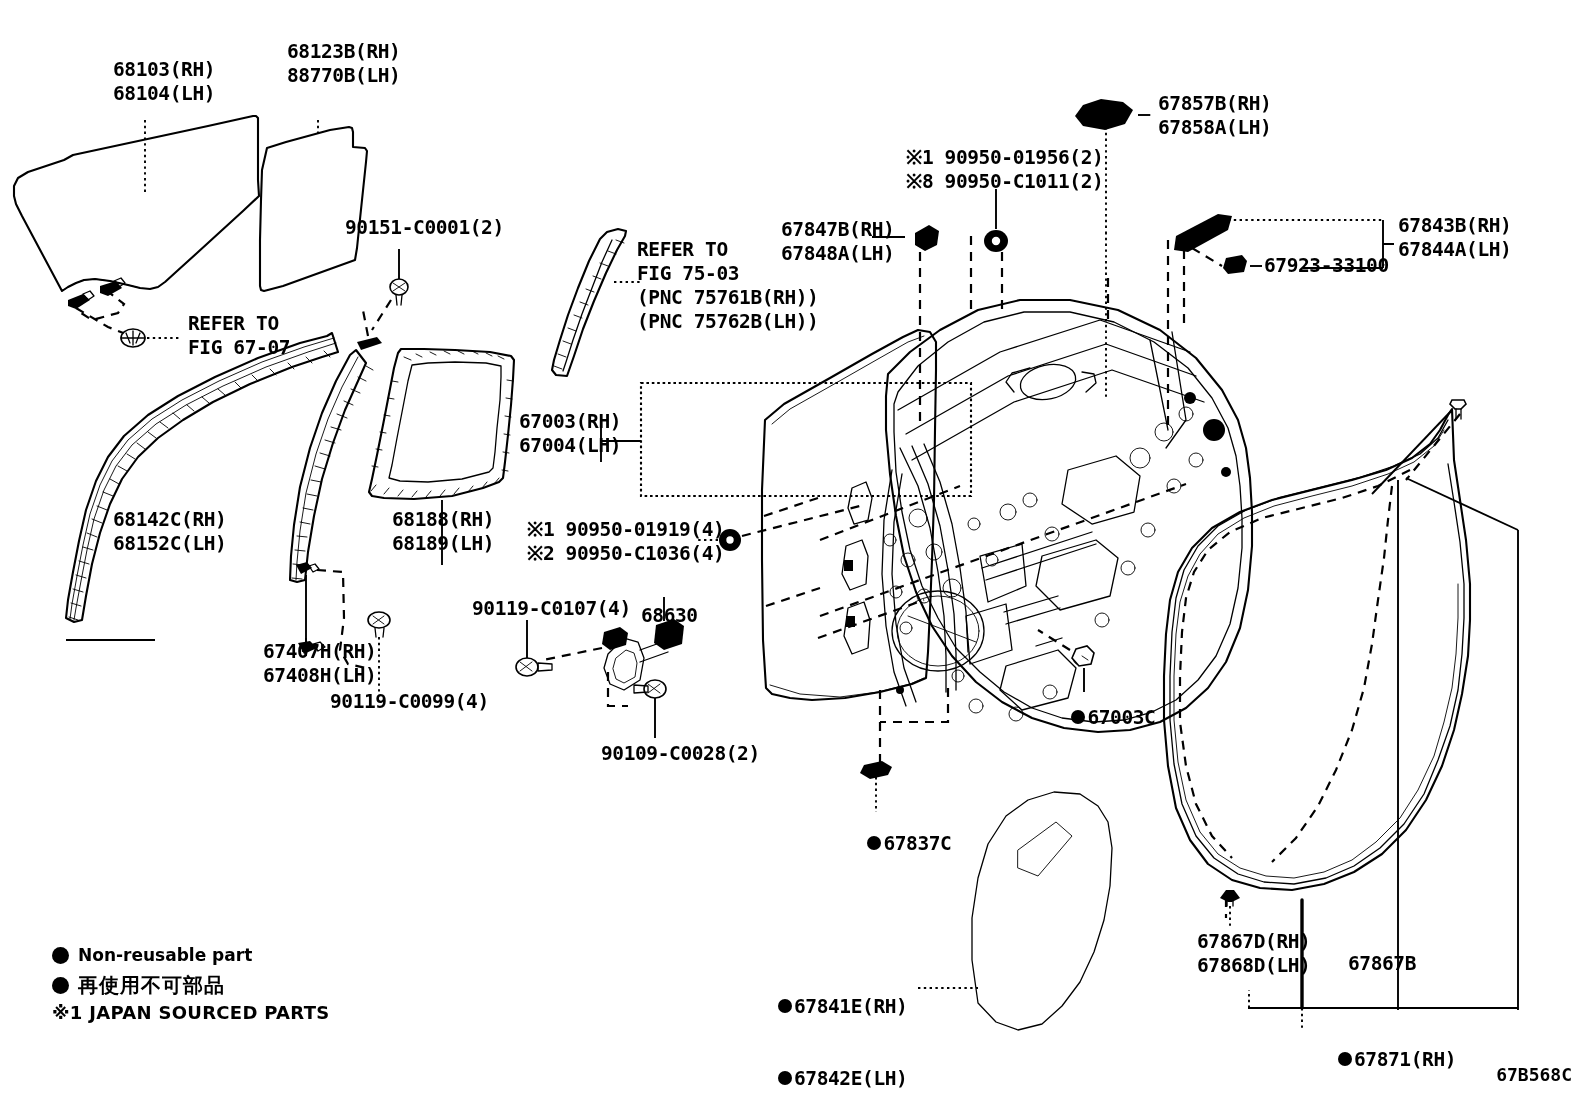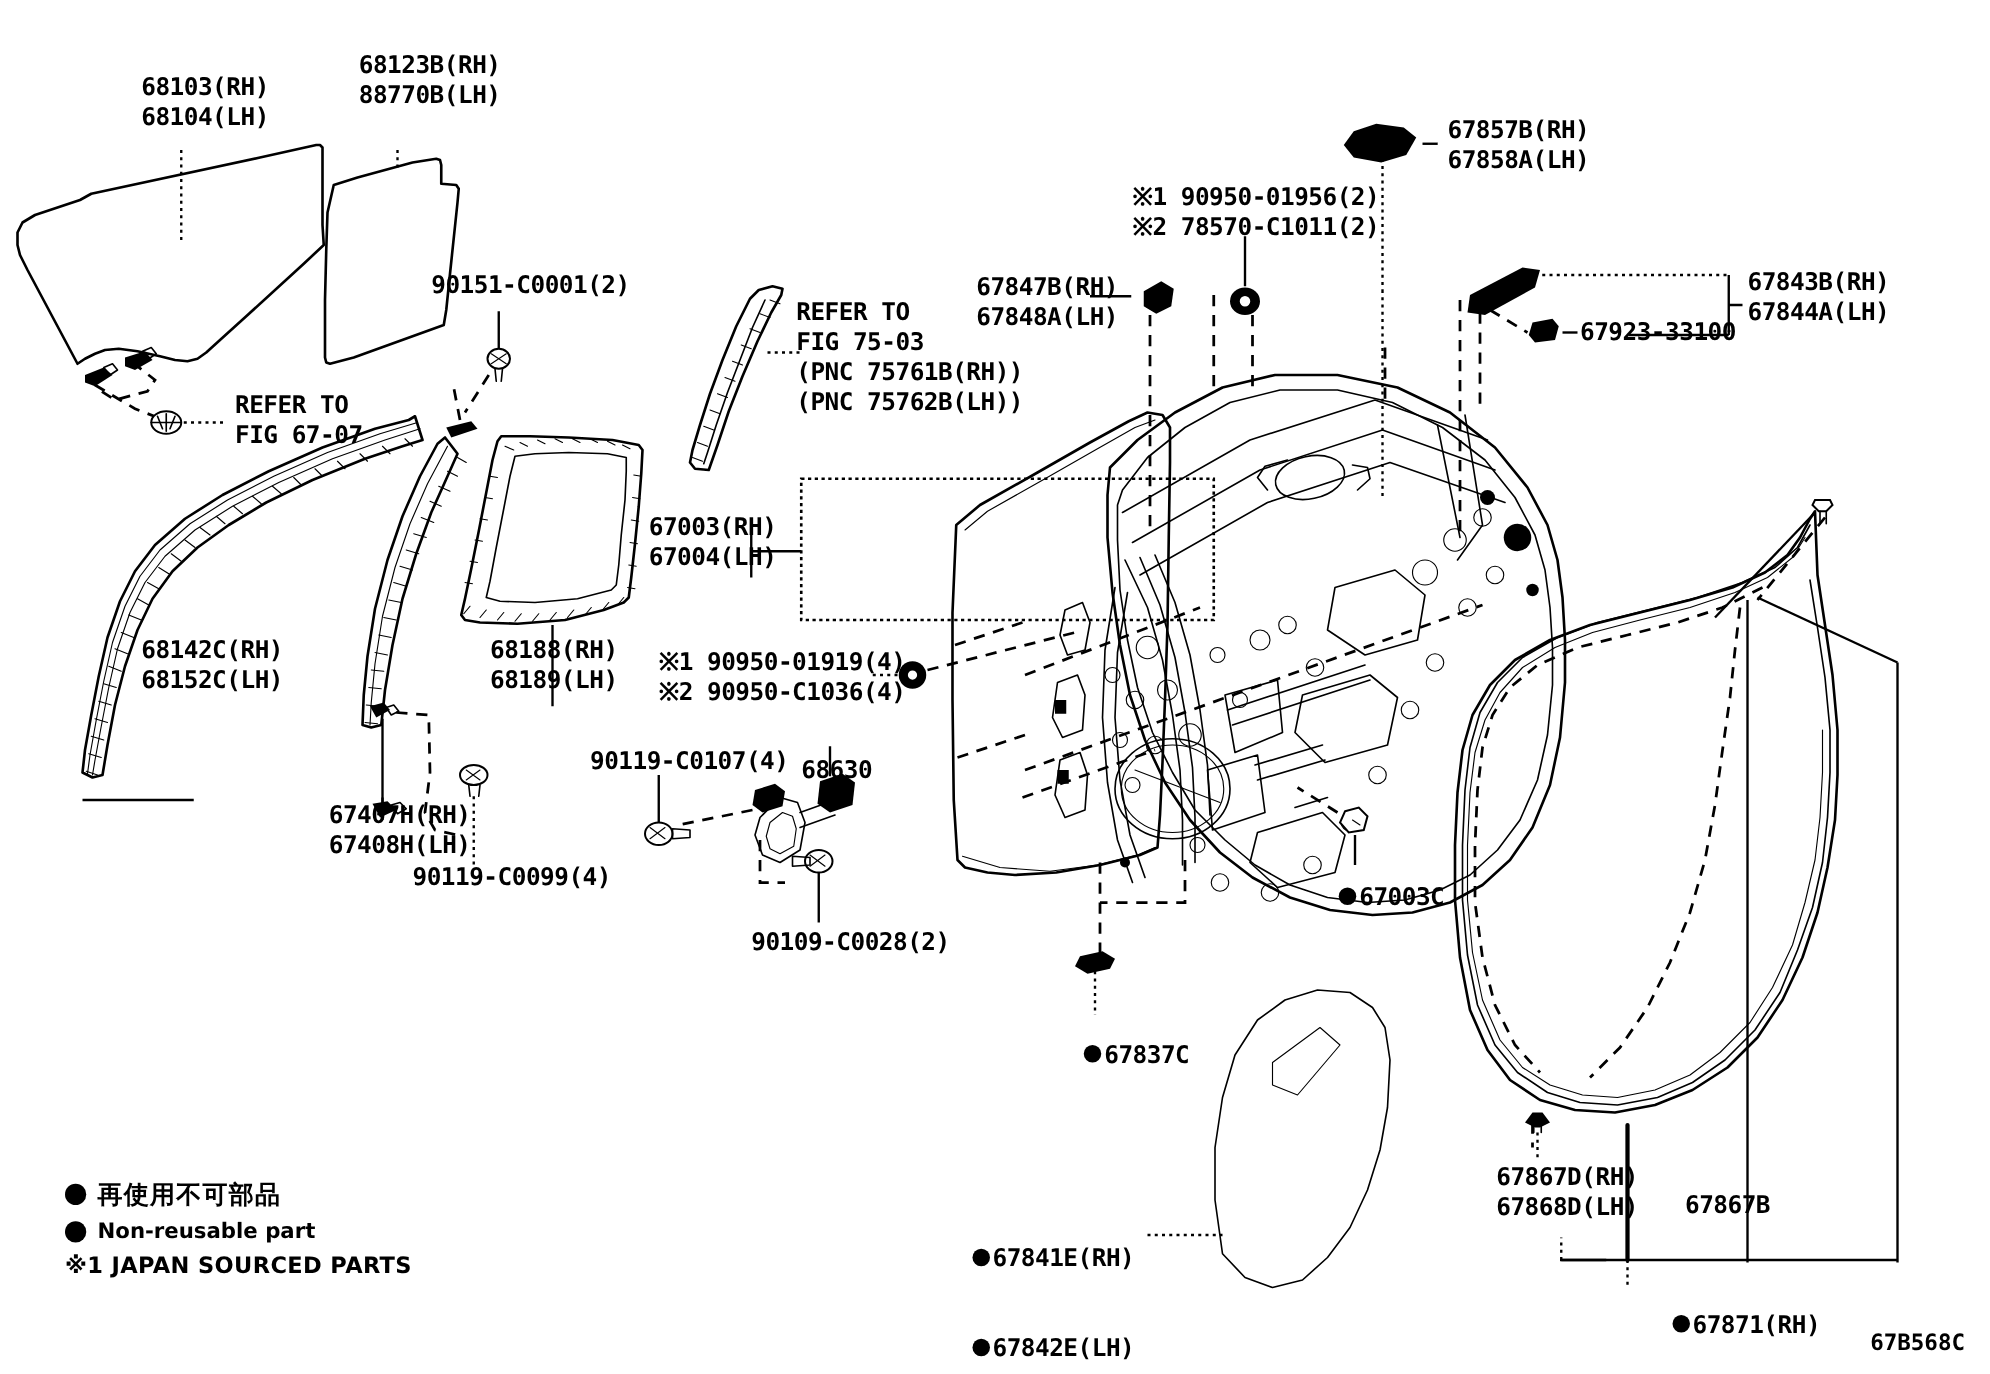--- a/index.html
+++ b/index.html
@@ -546,21 +546,21 @@
   <div class="lbl" style="left:472px;top:597px;">90119-C0107(4)</div>
 
   <div class="lbl" style="left:641px;top:604px;">68630</div>
 
   <div class="lbl" style="left:601px;top:742px;">90109-C0028(2)</div>
 
   <div class="lbl" style="left:781px;top:218px;">67847B(RH)
 67848A(LH)</div>
 
   <div class="lbl" style="left:906px;top:146px;">※1 90950-01956(2)
-※2 78570-C1011(2)</div>
+※8 90950-C1011(2)</div>
 
   <div class="lbl" style="left:1158px;top:92px;">67857B(RH)
 67858A(LH)</div>
 
   <div class="lbl" style="left:1398px;top:214px;">67843B(RH)
 67844A(LH)</div>
 
   <div class="lbl" style="left:1264px;top:254px;">67923-33100</div>
 
   <div class="lbl" style="left:1026px;top:682px;">
@@ -582,24 +582,24 @@
   <div class="lbl" style="left:1348px;top:952px;">67867B</div>
 
   <div class="lbl" style="left:1338px;top:1000px;">
     <div><span class="bullet"></span><span>67871(RH)</span></div>
     
   </div>
 
   <div class="legend">
     <div class="row">
       <span class="dot"></span>
-      <span class="jp">再使用不可部品</span>
+      <span class="en">Non-reusable part</span>
     </div>
     <div class="row">
       <span class="dot"></span>
-      <span class="en">Non-reusable part</span>
+      <span class="jp">再使用不可部品</span>
     </div>
     <div class="note">※1 JAPAN SOURCED PARTS</div>
   </div>
 
   <div class="code">67B568C</div>
 
 </div>
 
 </body></html>

